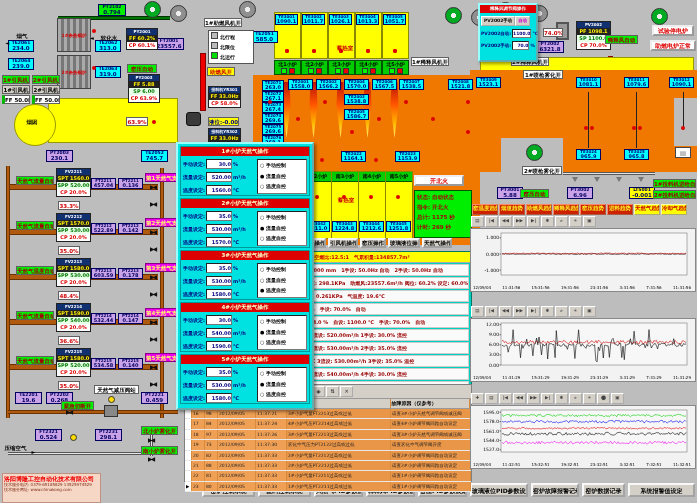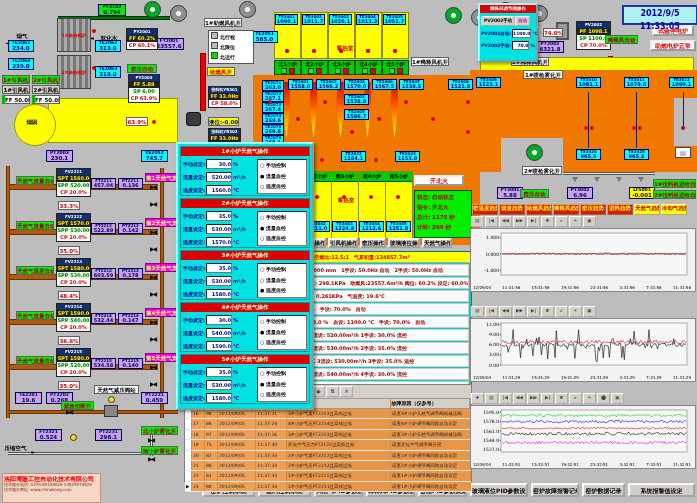--- a/index.html
+++ b/index.html
@@ -663,21 +663,20 @@
       <div class="fan g" style="left: 526px; position: absolute; top: 144px;"></div>
     </div>
 
   <div class="legend" style="left:208px;top:30px;width:40px;">
 
   <div class="lgrow sq-gray"><i></i><span>北行程</span></div>
       <div class="lgrow sq-gray"><i></i><span>北限位</span></div>
       <div class="lgrow sq-green"><i></i><span>北运行</span></div>
     </div>
 
-  <div class="datebox">2012/9/5 11:33:05</div>
 
   <div class="status" style="left:414px;top:190px;width:52px;height:44px;">
 
   <div>状态: 自动状态</div>
       <div>指令: 开北火</div>
       <div>总计: 1175 秒</div>
       <div>计时: 269 秒</div>
     </div>
 
   <div class="teal" style="left:178px;top:251px;width:292px;height:134px;">

